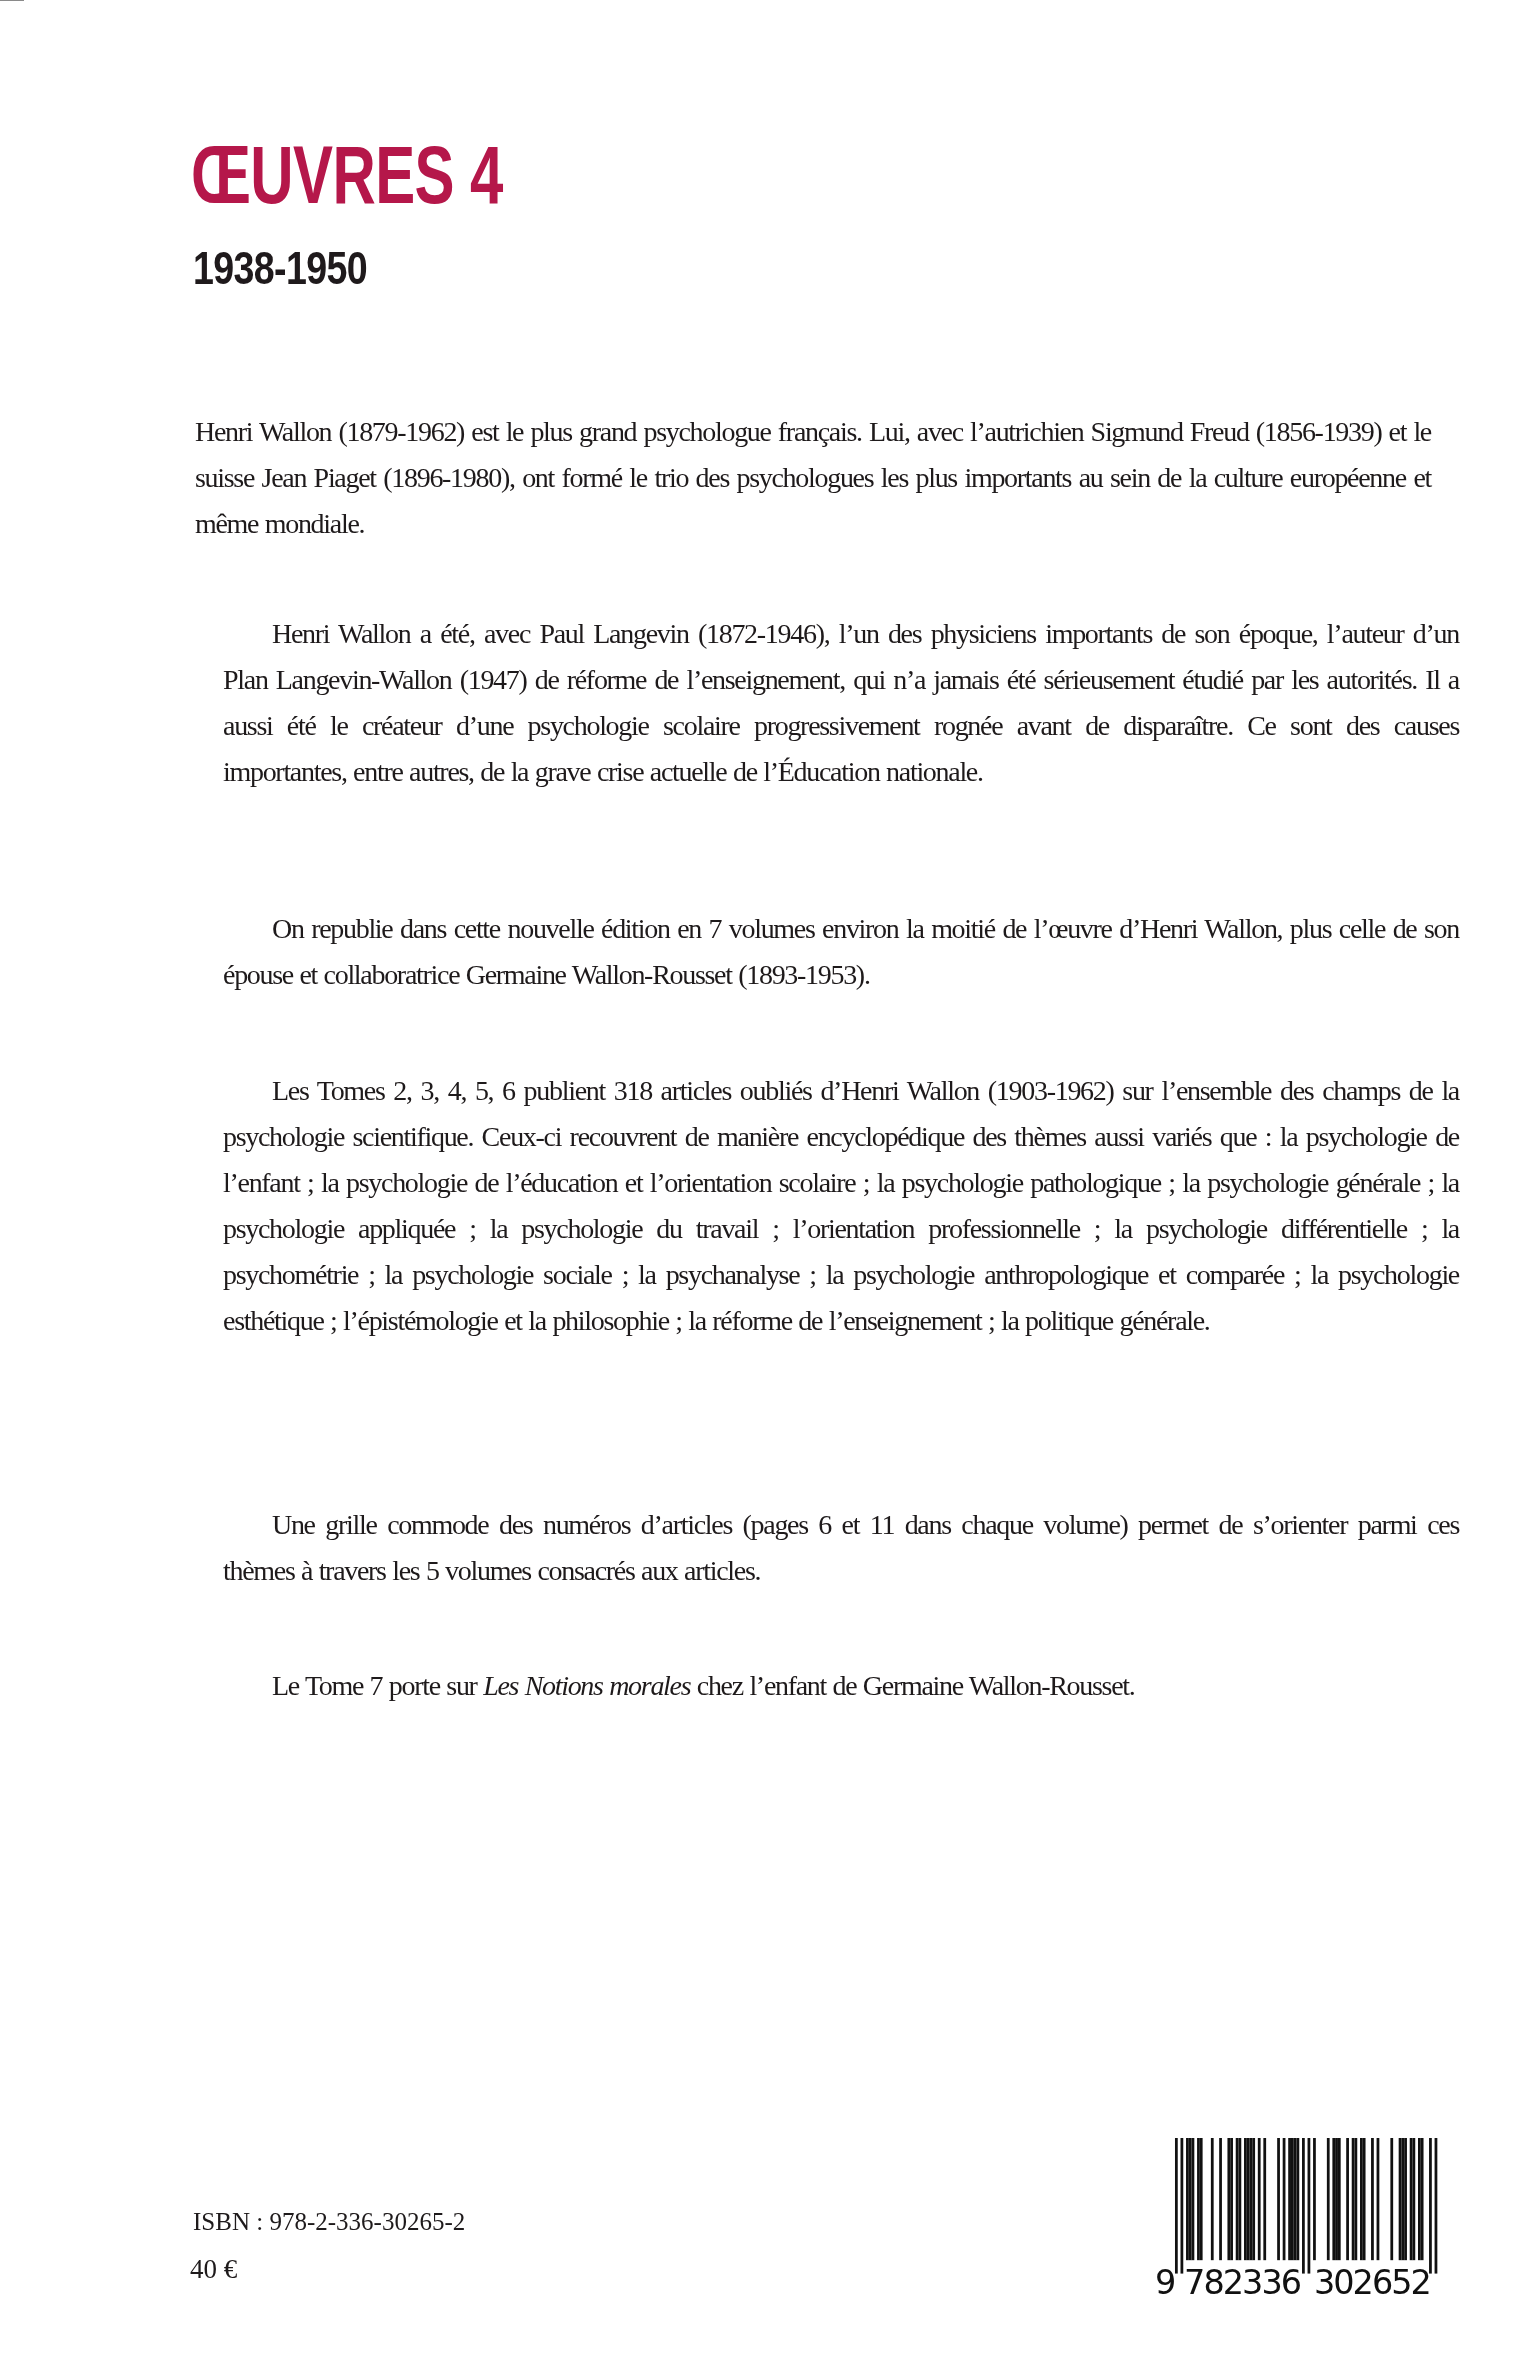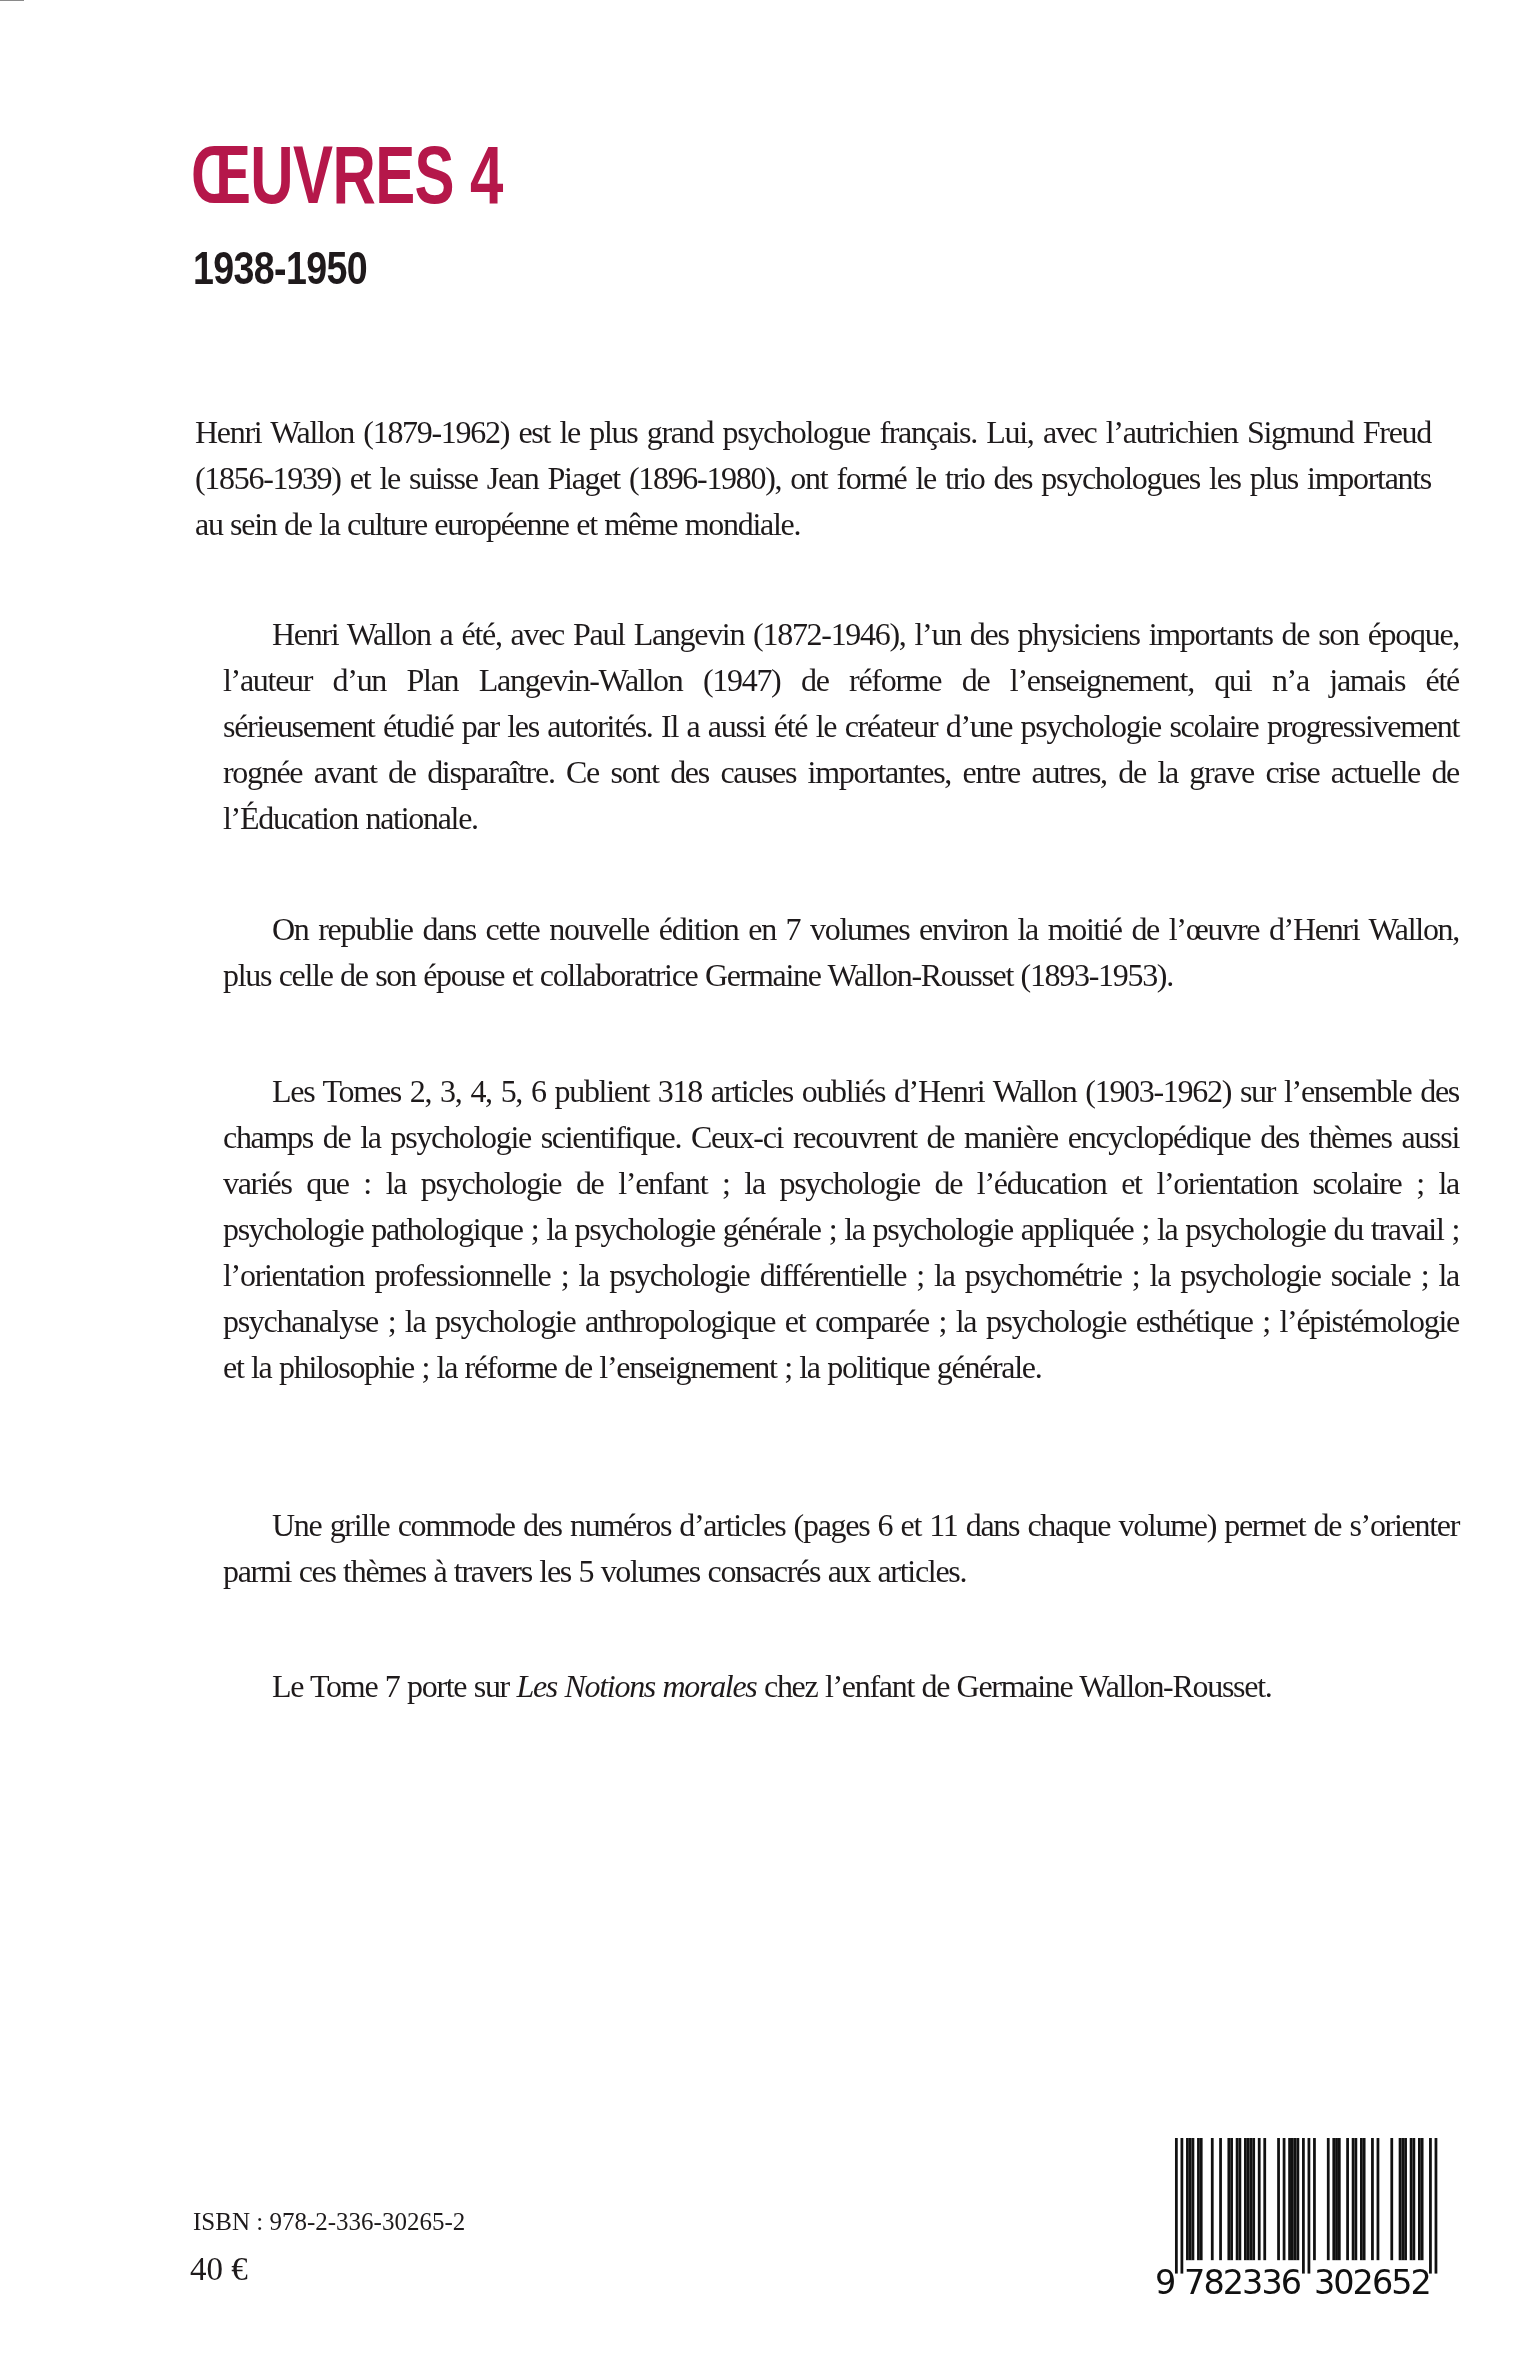--- a/index.html
+++ b/index.html
@@ -20,35 +20,35 @@
     transform: scaleX(0.80); transform-origin: left top;
     letter-spacing: -0.8px; white-space: nowrap;
   }
 
   .body-text {
     position: absolute; left: 195px; width: 1236px;
     font-family: "Liberation Serif", serif; color: #1e1a1b;
   }
   .para {
     position: absolute; left: 0; width: 1236px; margin: 0;
-    font-size: 32px; line-height: 46px;
+    font-size: 28px; line-height: 46px;
     text-align: justify; text-align-last: left;
     letter-spacing: -1.3px; word-spacing: 0.8px;
   }
   .para.indent { text-indent: 49px; margin-left: 28px; }
   .para i { }
 
   .isbn {
     position: absolute; left: 193px; top: 2203px;
     font-family: "Liberation Serif", serif; font-size: 25px; line-height: 37px;
     color: #1e1a1b; white-space: nowrap;
   }
   .price {
     position: absolute; left: 190px; top: 2250px;
-    font-family: "Liberation Serif", serif; font-size: 33px; line-height: 39px;
+    font-family: "Liberation Serif", serif; font-size: 27px; line-height: 39px;
     color: #1e1a1b; white-space: nowrap;
   }
   .barcode {
     position: absolute; left: 1151px; top: 2138px; width: 294px; height: 159px;
   }
   .barcode svg { display: block; }
   .crop-mark { position: absolute; left: 0; top: 0; width: 23.5px; height: 0.8px; background: #8a8a8a; }
 </style>
 </head>
 <body>

